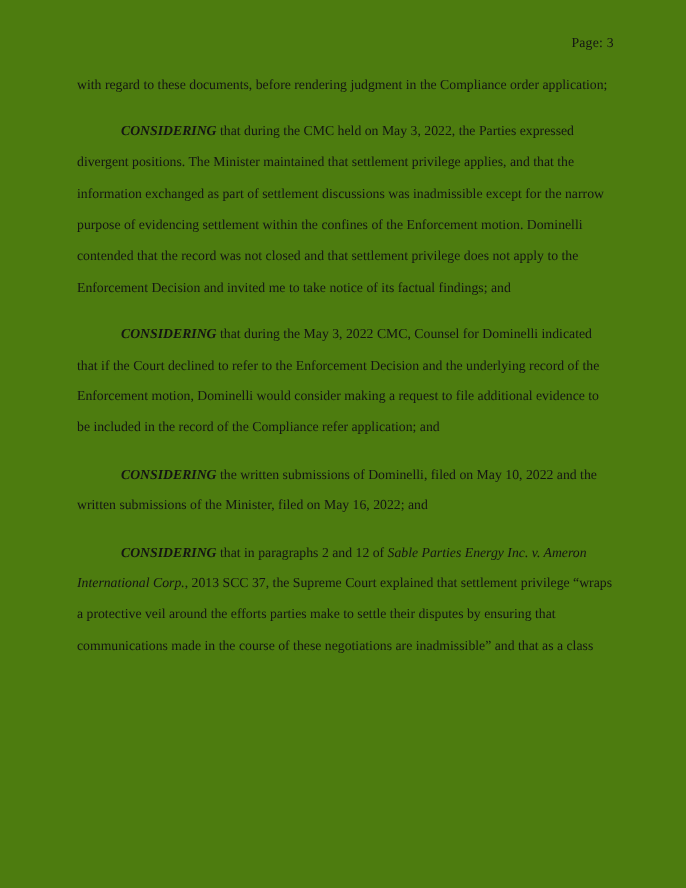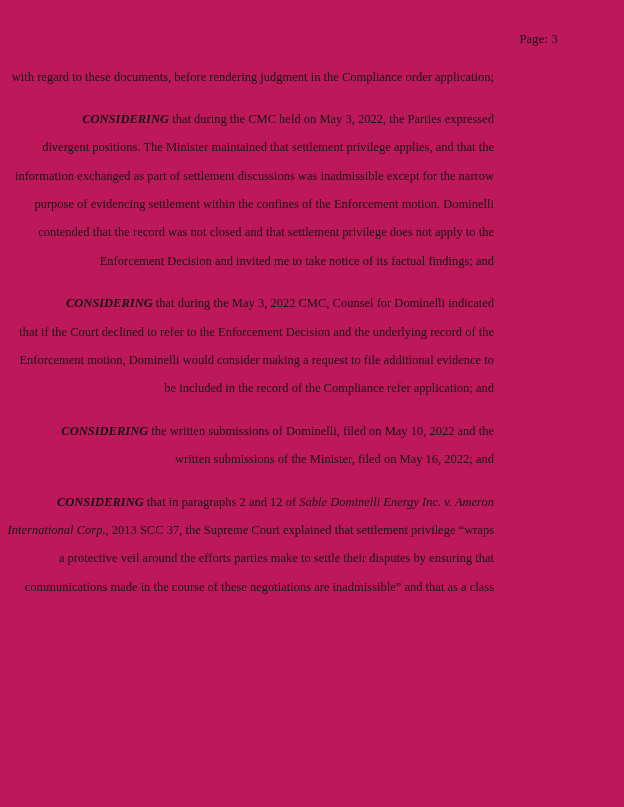--- a/index.html
+++ b/index.html
@@ -4,37 +4,37 @@
 <style>
   html, body {
     margin: 0;
     padding: 0;
     background: #ffffff;
   }
   .screen {
     position: relative;
     width: 624px;
     height: 807px;
-    background: #be185d;
+    background: #4d7c0f;
     overflow: hidden;
     font-family: "Liberation Serif", "DejaVu Serif", serif;
     color: #141414;
   }
   .page-number {
     margin-top: 32px;
     margin-right: 66px;
     text-align: right;
     font-size: 12.5px;
     line-height: 14.5px;
     letter-spacing: 0.2px;
   }
   .doc-body {
     margin-top: 16px;
+    margin-left: 70px;
     width: 494px;
-    text-align: right;
   }
   .para {
     margin: 0 0 14px 0;
     padding: 0;
   }
   .para:last-child {
     margin-bottom: 0;
   }
   .line {
     height: 28.4px;
@@ -70,19 +70,19 @@
         <div class="line"><span class="run-bold">CONSIDERING</span><span class="run-normal"> that during the May 3, 2022 CMC, Counsel for Dominelli indicated</span></div>
         <div class="line"><span class="run-normal">that if the Court declined to refer to the Enforcement Decision and the underlying record of the</span></div>
         <div class="line"><span class="run-normal">Enforcement motion, Dominelli would consider making a request to file additional evidence to</span></div>
         <div class="line"><span class="run-normal">be included in the record of the Compliance refer application; and</span></div>
       </div>
       <div class="para indent">
         <div class="line"><span class="run-bold">CONSIDERING</span><span class="run-normal"> the written submissions of Dominelli, filed on May 10, 2022 and the</span></div>
         <div class="line"><span class="run-normal">written submissions of the Minister, filed on May 16, 2022; and</span></div>
       </div>
       <div class="para indent">
-        <div class="line"><span class="run-bold">CONSIDERING</span><span class="run-normal"> that in paragraphs 2 and 12 of </span><span class="run-italic">Sable Dominelli Energy Inc. v. Ameron</span></div>
+        <div class="line"><span class="run-bold">CONSIDERING</span><span class="run-normal"> that in paragraphs 2 and 12 of </span><span class="run-italic">Sable Parties Energy Inc. v. Ameron</span></div>
         <div class="line"><span class="run-italic">International Corp.</span><span class="run-normal">, 2013 SCC 37, the Supreme Court explained that settlement privilege “wraps</span></div>
         <div class="line"><span class="run-normal">a protective veil around the efforts parties make to settle their disputes by ensuring that</span></div>
         <div class="line"><span class="run-normal">communications made in the course of these negotiations are inadmissible” and that as a class</span></div>
       </div>
     </div>
 </div>
 
 </body></html>

